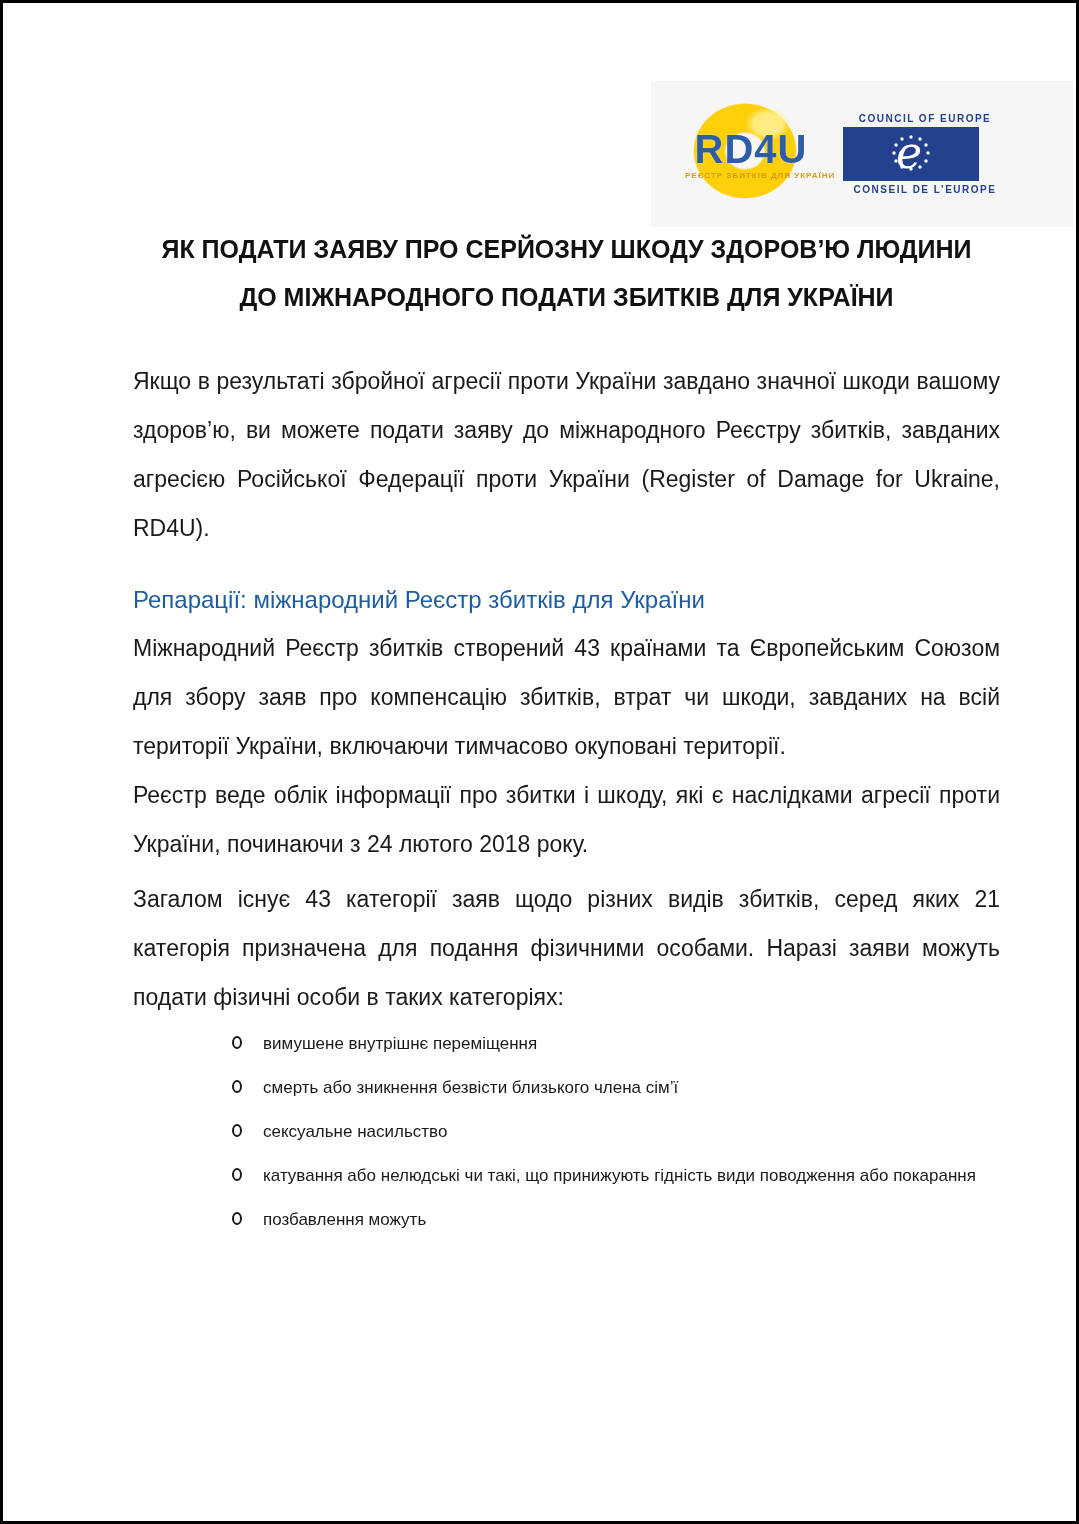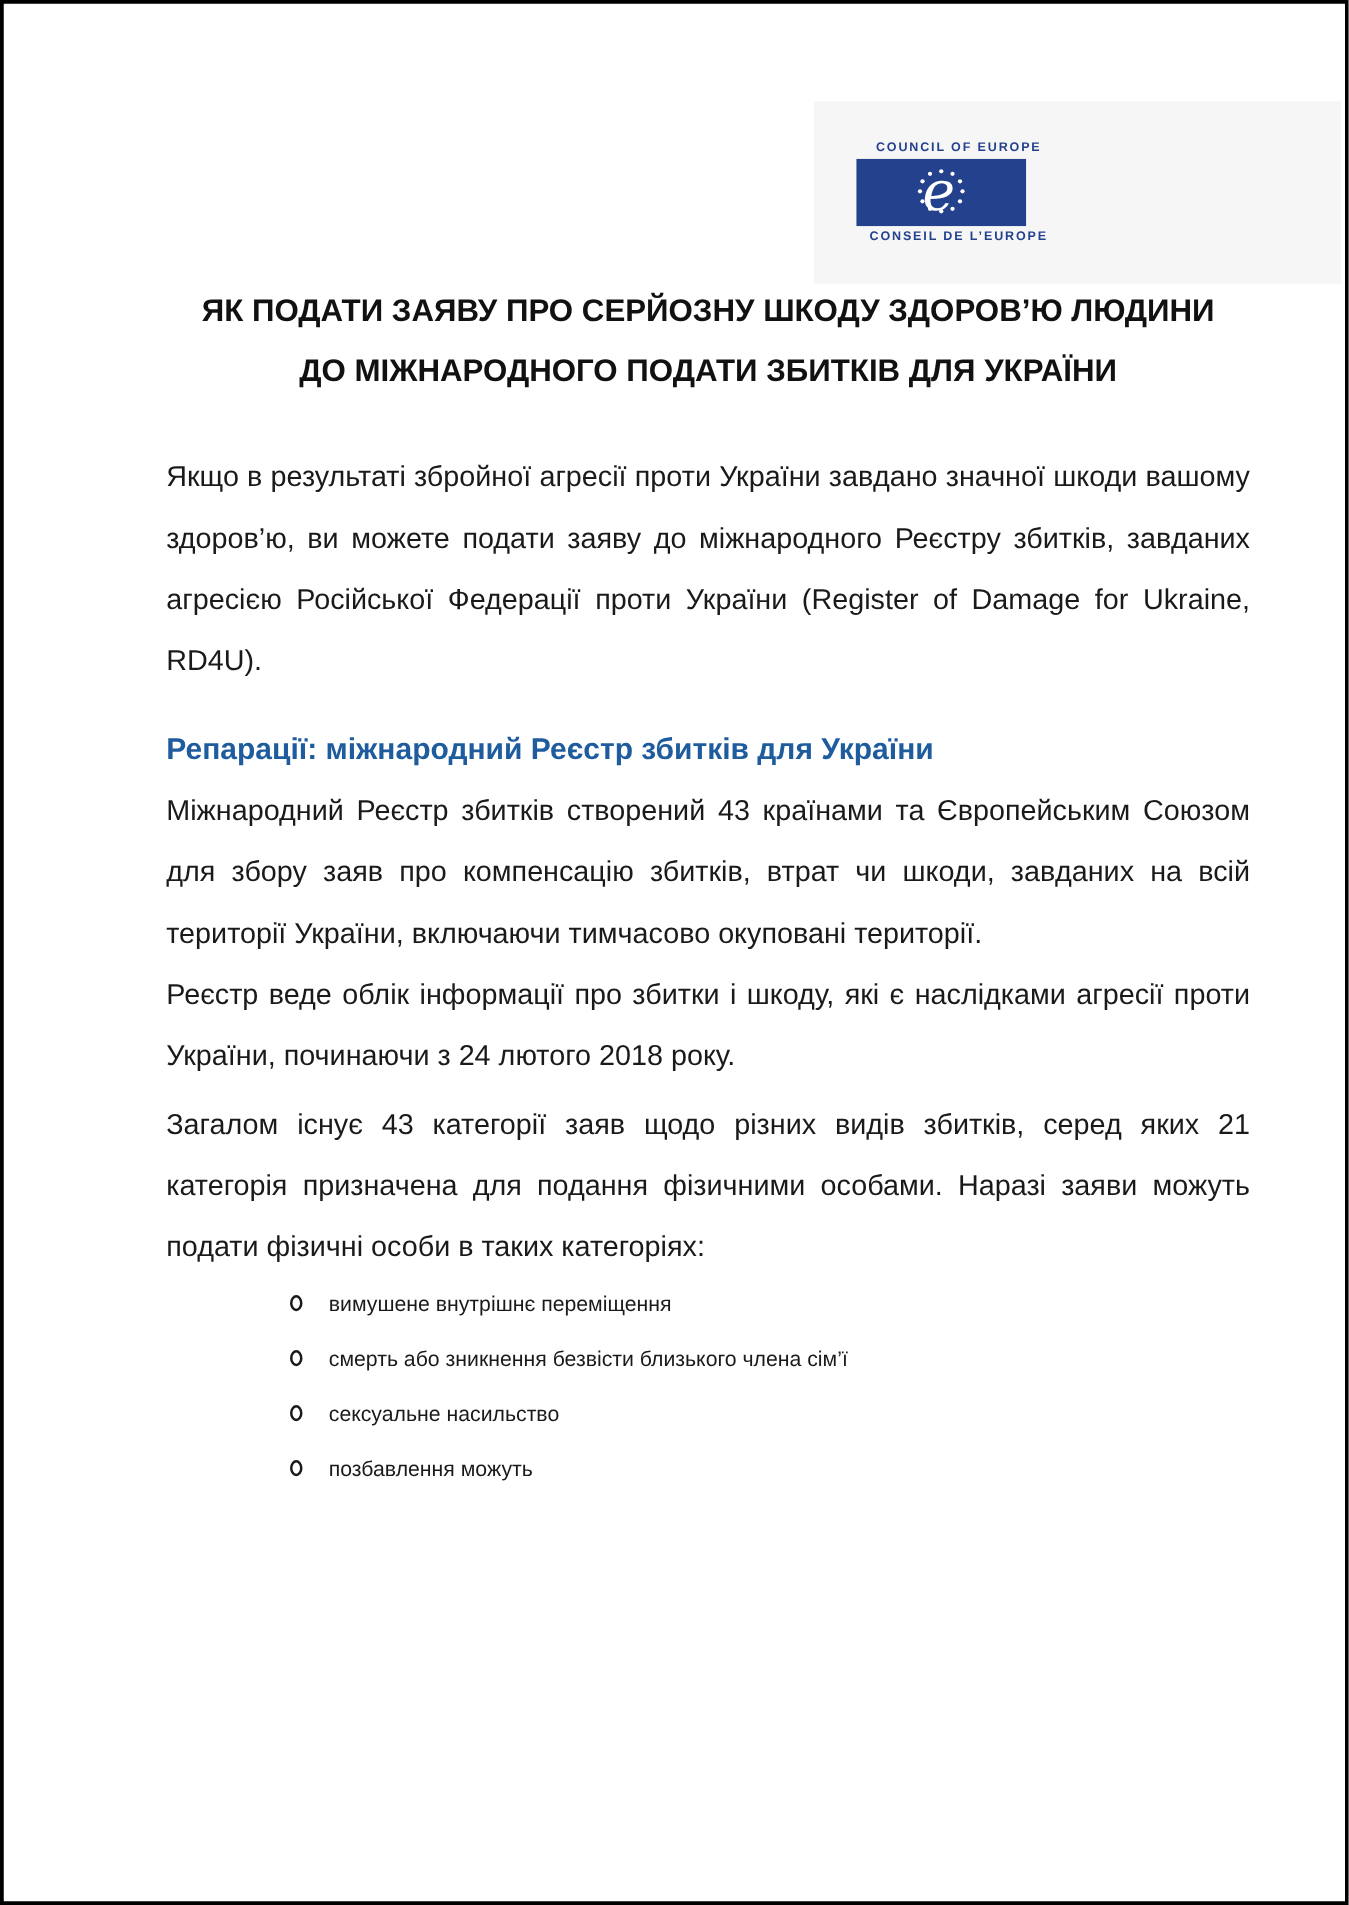--- a/index.html
+++ b/index.html
@@ -101,21 +101,21 @@
   .body-par {
     font-size: 23px;
     line-height: 49px;
     text-align: justify;
     color: #1a1a1a;
   }
   .intro-par { margin-top: 36px; }
   .section-heading {
     margin-top: 22px;
     font-size: 24px;
-    font-weight: bold;
+    font-weight: normal;
     line-height: 49px;
     color: #1e5c9e;
   }
   .categories-par { margin-top: 6px; }
 
   .bullet-list {
     list-style: none;
     margin-top: 0;
   }
   .bullet-item {
@@ -134,20 +134,25 @@
     border-radius: 50%;
     display: inline-block;
   }
 </style>
 </head>
 <body>
 
 <div class="page">
 
   <div class="logo-band">
+    <div class="rd4u-logo">
+      <div class="rd4u-ring"></div>
+      <div class="rd4u-text">RD4U</div>
+      <div class="rd4u-sub">РЕЄСТР ЗБИТКІВ ДЛЯ УКРАЇНИ</div>
+    </div>
     <div class="coe-logo">
       <div class="coe-top">COUNCIL OF EUROPE</div>
       <svg class="coe-flag" width="136" height="54" viewBox="0 0 136 54" xmlns="http://www.w3.org/2000/svg">
         <rect x="0" y="0" width="136" height="54" fill="#24418e"></rect>
         <text x="66" y="41" font-size="44" font-style="italic" font-family="DejaVu Serif, serif" fill="#ffffff" text-anchor="middle">e</text>
         <g fill="#ffffff">
           <circle cx="68" cy="10" r="1.7"></circle>
           <circle cx="77" cy="12" r="1.7"></circle>
           <circle cx="83" cy="18" r="1.7"></circle>
           <circle cx="85" cy="26" r="1.7"></circle>
@@ -190,18 +195,22 @@
       <li class="bullet-item">
         <span class="bullet-marker"></span>
         <span>смерть або зникнення безвісти близького члена сім’ї</span>
       </li>
       <li class="bullet-item">
         <span class="bullet-marker"></span>
         <span>сексуальне насильство</span>
       </li>
       <li class="bullet-item">
         <span class="bullet-marker"></span>
+        <span>катування або нелюдські чи такі, що принижують гідність види поводження або покарання</span>
+      </li>
+      <li class="bullet-item">
+        <span class="bullet-marker"></span>
         <span>позбавлення можуть</span>
       </li>
     </ul>
 
   </div>
 </div>
 
 </body></html>

